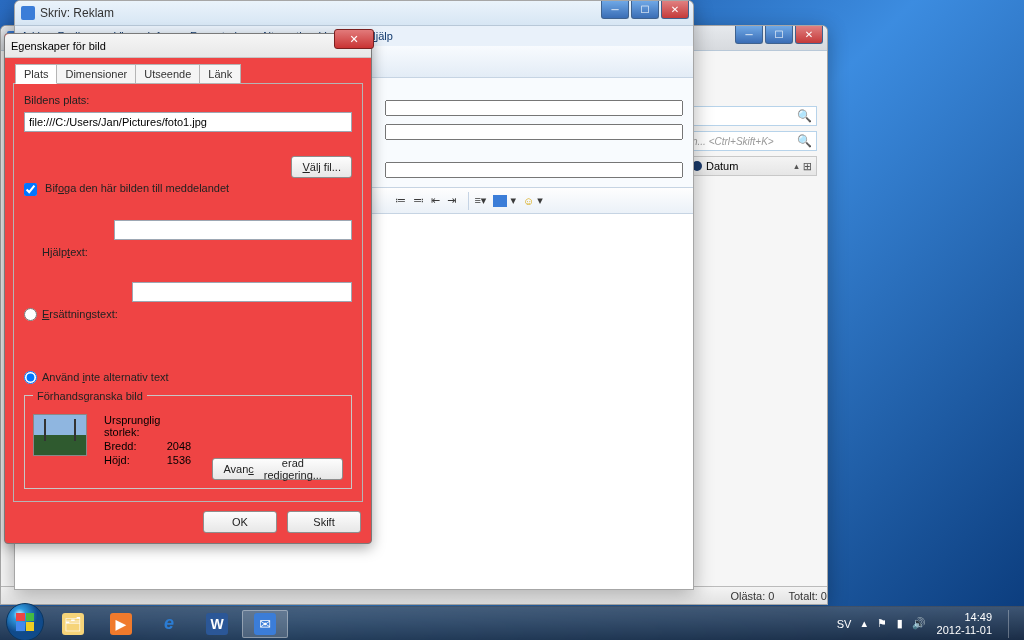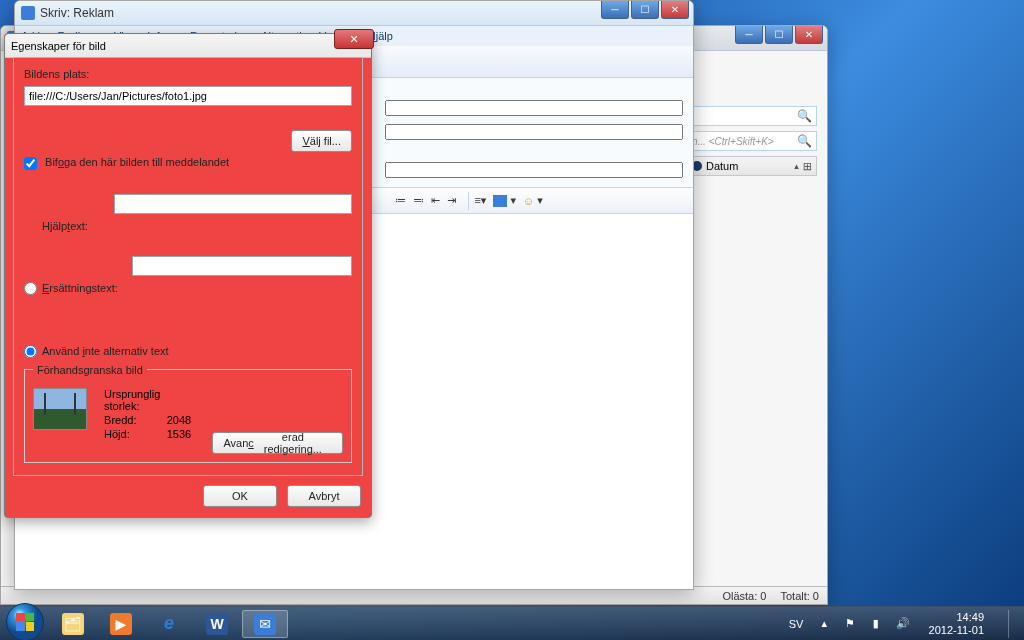--- a/index.html
+++ b/index.html
@@ -24,21 +24,21 @@
 .back .from-row { position: absolute; left: 360px; top: 40px; right: 10px; display: flex; align-items: center; }
 .back .from-row input { flex:1; height: 20px; border: 1px solid #aaa; padding: 0 4px; color:#666; }
 .back .from-row .dd { width: 18px; height: 20px; border:1px solid #aaa; border-left:none; display:flex; align-items:center; justify-content:center; color:#555; }
 .back .search { position:absolute; right:6px; width:130px; height:20px; border:1px solid #b7d3ea; background:#fff; display:flex; align-items:center; justify-content:flex-end; padding-right:4px; }
 .back .search.s1 { top:55px; right:10px; }
 .back .search.s2 { top:80px; right:10px; }
 .back .search .hint { position:absolute; left:4px; color:#999; font-style:italic; font-size:10px; }
 .back .search .mag { color:#0b66a8; font-size:12px; }
 .back .side-hdr { position:absolute; right:10px; top:105px; width:130px; height:20px; border:1px solid #c8c8c8; background:linear-gradient(#f4f4f4,#e6e6e6); display:flex; align-items:center; padding:4px 4px; justify-content:space-between; }
 .back .side-hdr .moon { width:10px; height:10px; border-radius:50%; background:#1a3a6a; display:inline-block; }
-.back .statusbar { position:absolute; left:0; right:0; bottom:0; height:18px; background:linear-gradient(#f4f4f4,#e2e2e2); border-top:1px solid #bbb; display:flex; justify-content:flex-end; align-items:center; padding-right:8px; color:#333; }
+.back .statusbar { position:absolute; left:0; right:0; bottom:0; height:18px; background:linear-gradient(#f4f4f4,#e2e2e2); border-top:1px solid #bbb; display:flex; justify-content:flex-end; align-items:center; color:#333; }
 .back .statusbar span { margin-left:14px; }
 
 
 .front .menubar { height: 20px; background:#e9f1fa; padding-left:6px; display:flex; align-items:center; }
 .front .menubar span { margin-right:12px; color:#123a6e; }
 .front .toolbar { height:32px; background:linear-gradient(#f8fbfe,#e3ecf6); border-bottom:1px solid #c6d4e3; }
 .front .header-rows { background:#f8fbfe; padding:4px 0 0 0; border-bottom:1px solid #c6d4e3; height:110px; position:relative; }
 .front .format-bar { height:26px; background:linear-gradient(#fefefe,#ebf1f8); border-bottom:1px solid #c6d4e3; display:flex; align-items:center; padding-left:380px; color:#3a3a3a; }
 .front .format-bar .ic { margin-right:7px; font-family:Arial, sans-serif; }
 .front .format-bar .sep { width:1px; height:18px; background:#c5d3e4; margin:0 5px; }
@@ -72,21 +72,21 @@
 
 
 .taskbar { position:absolute; left:0; right:0; bottom:0; height:34px; background:linear-gradient(#4a5b70cc,#1e2a3acc); backdrop-filter:blur(2px); display:flex; align-items:center; padding:0 6px; border-top:1px solid rgba(255,255,255,.15); }
 .start-orb { width:38px; height:38px; border-radius:50%; background:radial-gradient(circle at 35% 30%, #a7e4ff 6%, #2f9adf 18%, #104a8a 52%); margin-top:-4px; margin-right:6px; position:relative; border:1px solid #0a3560; }
 .start-orb .flag { position:absolute; inset:9px; display:grid; grid-template:1fr 1fr/1fr 1fr; gap:1px; }
 .start-orb .flag i:nth-child(1){ background:#e44; } .start-orb .flag i:nth-child(2){ background:#4b4; }
 .start-orb .flag i:nth-child(3){ background:#48e; } .start-orb .flag i:nth-child(4){ background:#ec2; }
 .tb-btn { width:46px; height:28px; margin-right:2px; border-radius:2px; display:flex; align-items:center; justify-content:center; color:#fff; border:1px solid transparent; }
 .tb-btn.active { background:rgba(255,255,255,.18); border-color:rgba(255,255,255,.35); }
 .tb-btn .ic { width:22px; height:22px; border-radius:3px; display:flex; align-items:center; justify-content:center; font-size:14px; }
-.tray { margin-left:auto; display:flex; align-items:center; color:#fff; gap:18px; font-size:11px; }
+.tray { margin-left:auto; display:flex; align-items:center; color:#fff; gap:10px; font-size:11px; }
 .tray .clock { text-align:right; line-height:1.1; }
 .tray .showdesk { width:10px; height:28px; border-left:1px solid rgba(255,255,255,.3); margin-left:6px; }
 </style>
 </head>
 <body>
 
 <div class="win back">
   <div class="titlebar">
     <span class="app-icon"></span>
     <span class="title-txt"></span>
@@ -169,20 +169,26 @@
     <span class="ic" style="color:#d7a400;">☺</span>
       <small style="margin-left:-4px;">▾</small>
   </div>
   <div class="editor"></div>
 </div>
 
 <div class="dialog">
   <div class="dlg-titlebar">
     <span>Egenskaper för bild</span>
     <div class="dlg-close">✕</div>
+  </div>
+  <div class="tabs">
+    <div class="tab active">Plats</div>
+    <div class="tab">Dimensioner</div>
+    <div class="tab">Utseende</div>
+    <div class="tab">Länk</div>
   </div>
   <div class="tab-panel">
     <div class="row" style="display:block;">
       <label>Bildens plats:</label>
     </div>
     <div class="row">
       <input type="text" class="wide" value="file:///C:/Users/Jan/Pictures/foto1.jpg" style="">
     </div>
     <div class="row" style="justify-content:space-between;">
       <label>
@@ -221,21 +227,21 @@
           <span>1536</span>
         </div>
         <div style="margin-left:auto; align-self:flex-end;margin-top:44px;">
           <button class="btn7">Avan<u>c</u>erad redigering...</button>
         </div>
       </div>
     </fieldset>
   </div>
   <div class="dlg-footer">
     <button class="btn7">OK</button>
-    <button class="btn7">Avbryt</button>
+    <button class="btn7">Skift</button>
   </div>
 </div>
 
 <div class="taskbar">
   <div class="start-orb">
     <div class="flag">
         <i></i>
         <i></i>
         <i></i>
         <i></i>

